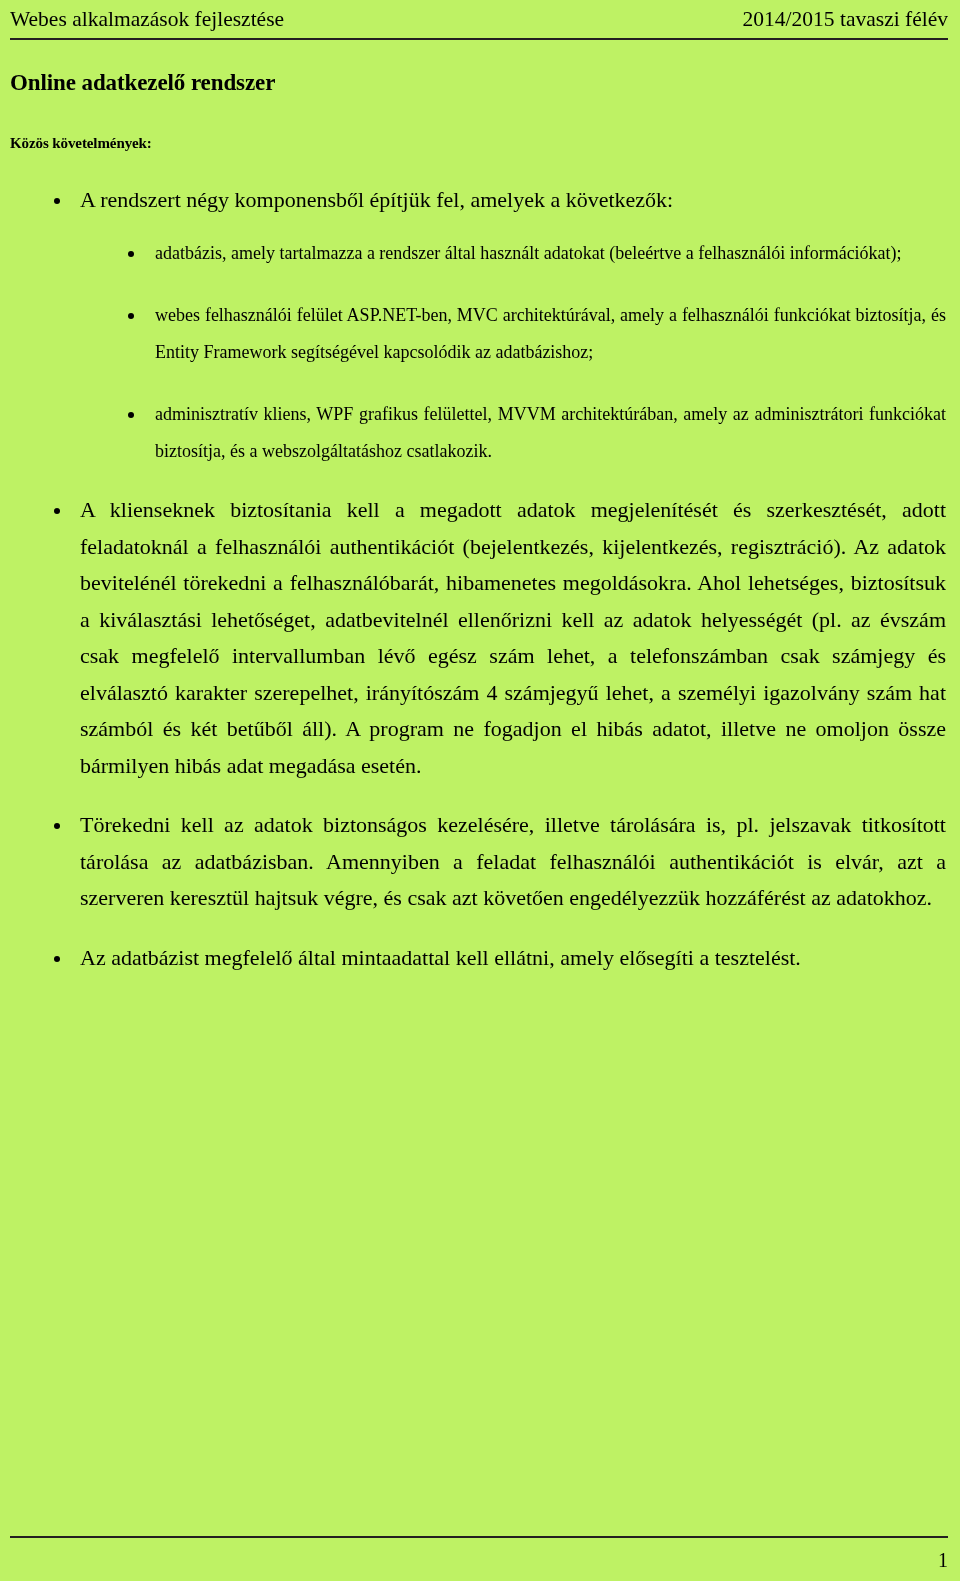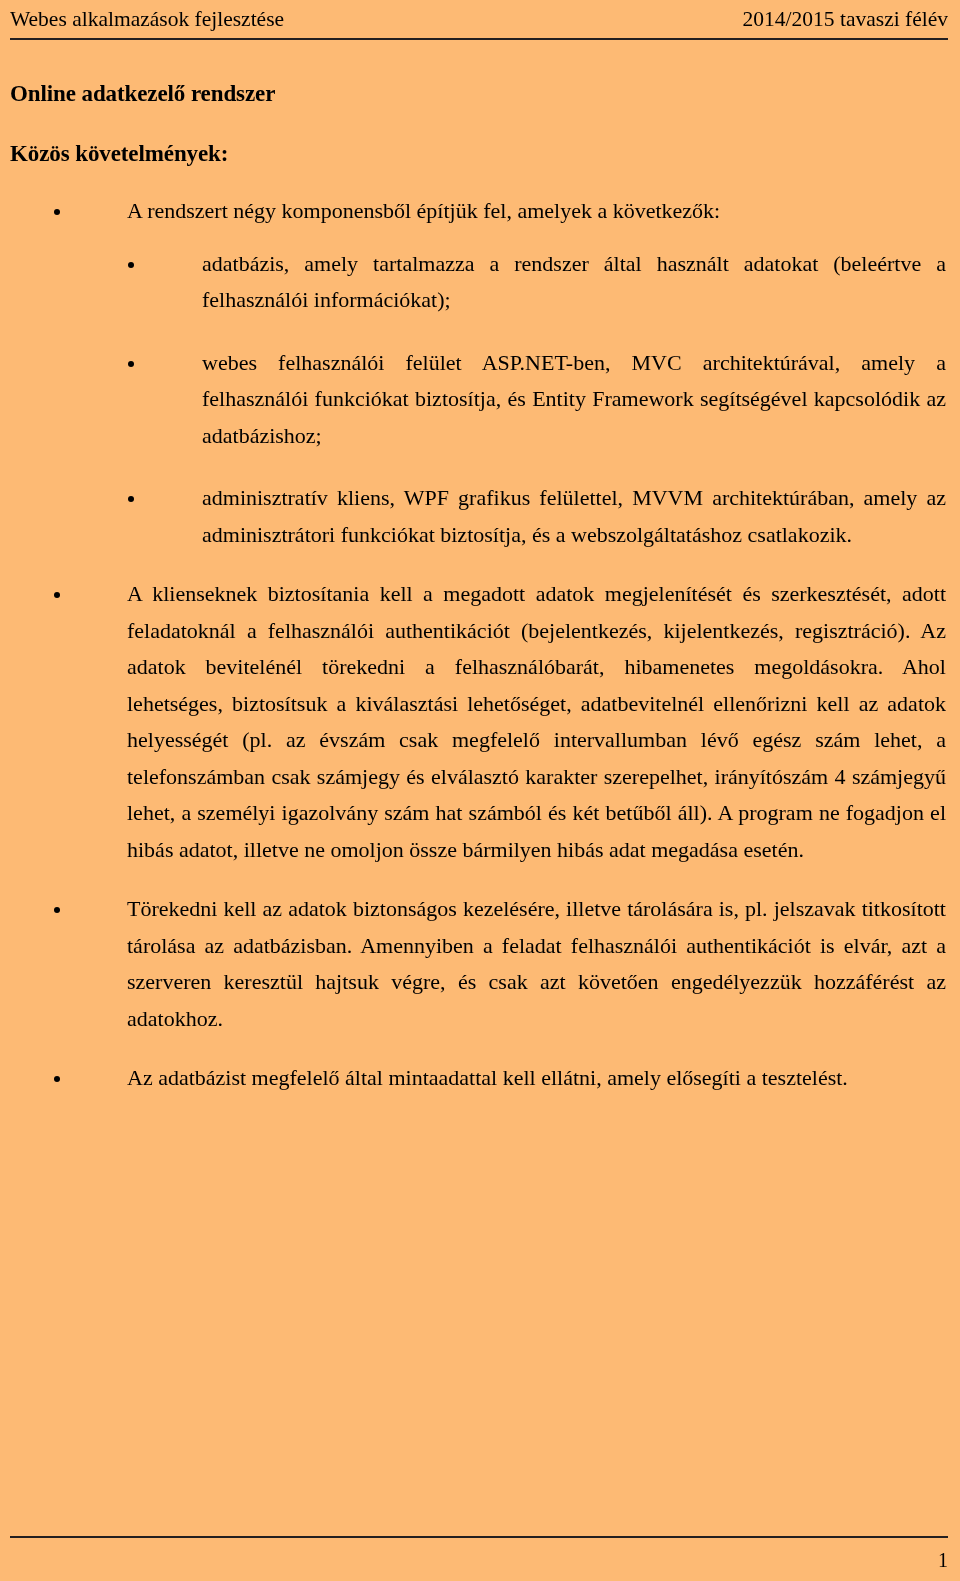--- a/index.html
+++ b/index.html
@@ -9,21 +9,21 @@
   }
   body {
     font-family: "Liberation Serif", "DejaVu Serif", serif;
     color: #000000;
   }
   .page {
     position: relative;
     width: 960px;
     height: 1581px;
     margin: 0;
-    background: #fdba74;
+    background: #bef264;
     box-sizing: border-box;
     overflow: hidden;
   }
 
   
   .page-header {
     position: absolute;
     top: 6px;
     left: 10px;
     right: 12px;
@@ -52,25 +52,25 @@
     position: absolute;
     top: 64px;
     left: 10px;
     width: 936px;
   }
 
   h1.doc-title {
     font-size: 23px;
     font-weight: bold;
     line-height: 30px;
-    margin: 15px 0 30px 0;
+    margin: 4px 0 30px 0;
     letter-spacing: -0.1px;
   }
   h2.section-heading {
-    font-size: 23px;
+    font-size: 15px;
     font-weight: bold;
     line-height: 30px;
     margin: 0 0 24px 0;
     letter-spacing: -0.1px;
   }
 
   ul.lvl1 {
     list-style: none;
     margin: 0;
     padding: 0;
@@ -97,39 +97,39 @@
 
   ul.lvl2 {
     list-style: none;
     margin: 16px 0 0 0;
     padding: 0;
   }
   ul.lvl2 > li {
     position: relative;
     padding-left: 75px;
     margin-bottom: 26px;
-    font-size: 22px;
+    font-size: 18px;
     line-height: 36.5px;
     text-align: justify;
     text-justify: inter-word;
   }
   ul.lvl2 > li::before {
     content: "";
     position: absolute;
     left: 48px;
     top: 16px;
     width: 6px;
     height: 6px;
     background: #000;
     border-radius: 50%;
   }
   ul.lvl2 > li:last-child { margin-bottom: 6px; }
 
   
-  li > .para { display: block; margin-left: 47px; }
+  li > .para { display: block; }
   li > .para:last-child { margin-bottom: 0; }
 
   
   .footer-rule {
     position: absolute;
     bottom: 43px;
     left: 10px;
     right: 12px;
     border-top: 2px solid #231f20;
     height: 0;

